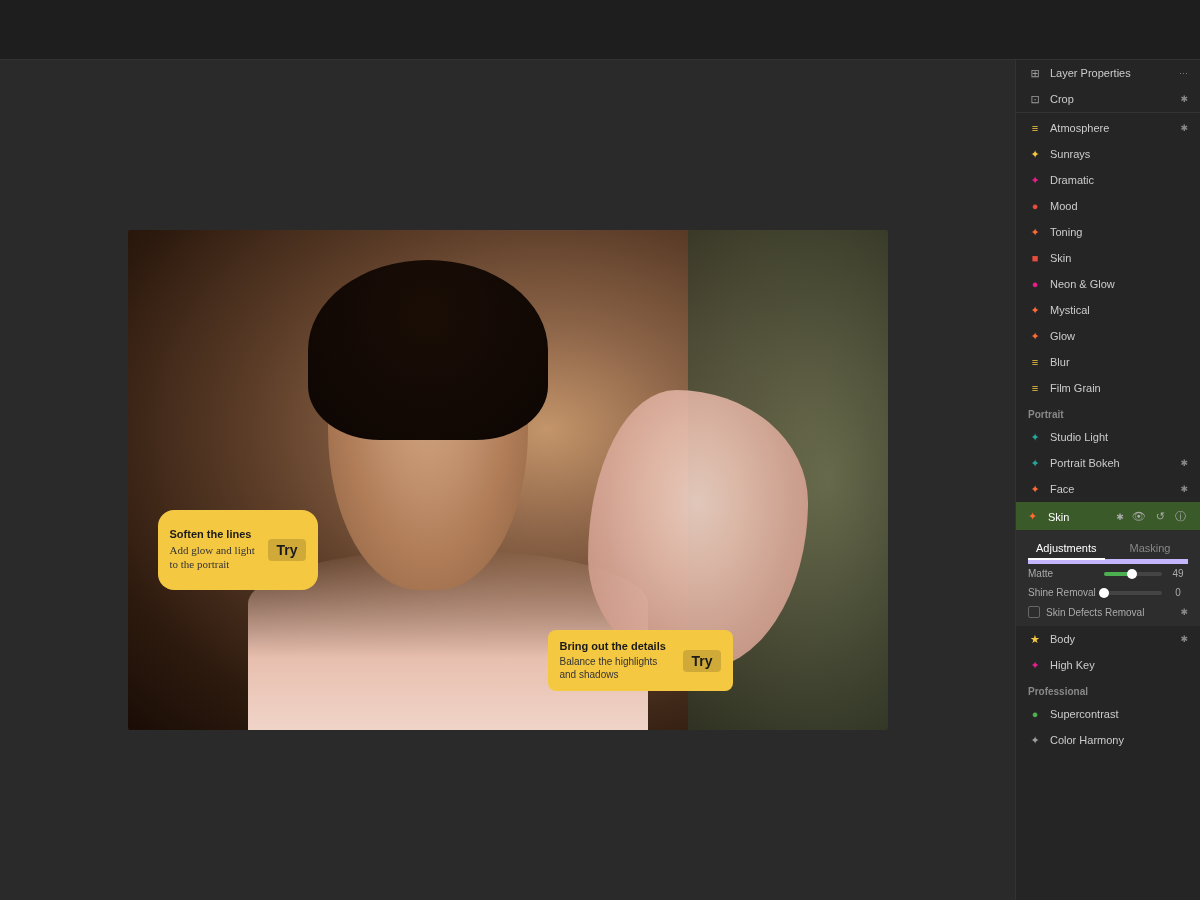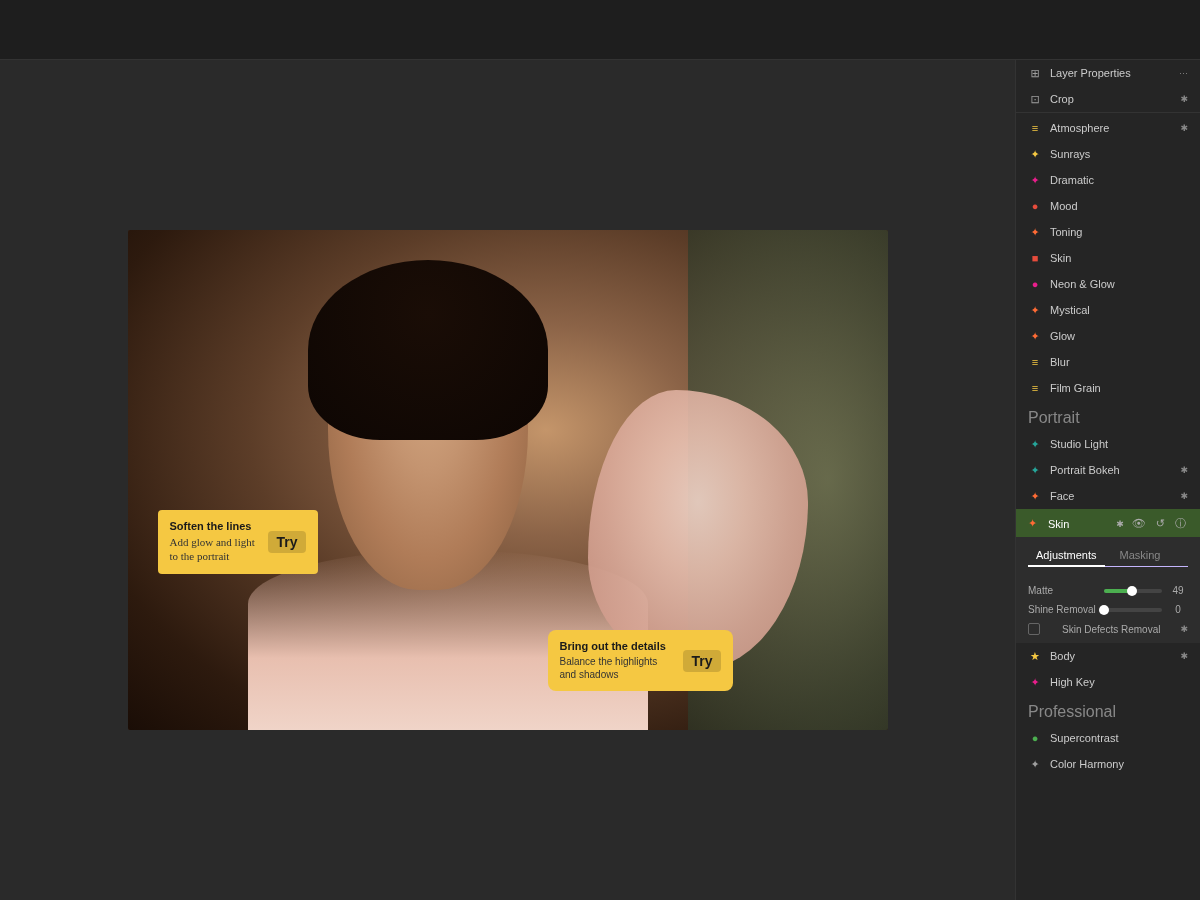--- a/index.html
+++ b/index.html
@@ -108,22 +108,22 @@
       background: radial-gradient(ellipse at 70% 50%, #6b7c5a 0%, #4a5840 50%, #2d3828 100%);
       opacity: 0.7;
     }
 
     
     .tooltip-soften {
       position: absolute;
       left: 30px;
       top: 280px;
       background: #f5c842;
-      border-radius: 4px;
-      padding: 10px 12px;
+      border-radius: 16px;
+      padding: 18px 12px;
       width: 160px;
       display: flex;
       align-items: flex-start;
       gap: 8px;
       z-index: 10;
     }
 
     .tooltip-soften .tooltip-text {
       flex: 1;
     }
@@ -222,23 +222,24 @@
       font-size: 11px;
     }
 
     .panel-item-star {
       font-size: 9px;
       color: #888;
     }
 
     .section-label {
       padding: 8px 12px 4px;
-      font-size: 16px;
+      font-size: 10px;
       color: #888;
       text-transform: none;
+      font-weight: bold;
     }
 
     
     .skin-panel {
       background: #2d2d2d;
       border-top: 1px solid #3a5a2a;
     }
 
     .skin-panel-header {
       display: flex;
@@ -275,23 +276,23 @@
       font-size: 11px;
       padding: 0 2px;
     }
 
     .skin-controls {
       padding: 8px 12px;
     }
 
     .tabs-row {
       display: flex;
-      gap: 7px;
-      margin-bottom: 18px;
-      border-bottom: 1px solid #c4b5fd;
+      gap: 17px;
+      margin-bottom: 4px;
+      border-bottom: 5px solid #c4b5fd;
     }
 
     .tab-btn {
       background: none;
       border: none;
       padding: 4px 8px;
       font-size: 11px;
       color: #888;
       cursor: pointer;
       border-bottom: 2px solid transparent;
@@ -348,22 +349,21 @@
     .control-value {
       font-size: 10px;
       color: #aaa;
       width: 20px;
       text-align: center;
     }
 
     .checkbox-row {
       display: flex;
       align-items: center;
-      gap: 20px;
-      text-align: right;
+      gap: 6px;
     }
 
     .checkbox-box {
       width: 12px;
       height: 12px;
       border: 1px solid #666;
       border-radius: 2px;
       background: transparent;
       cursor: pointer;
     }

